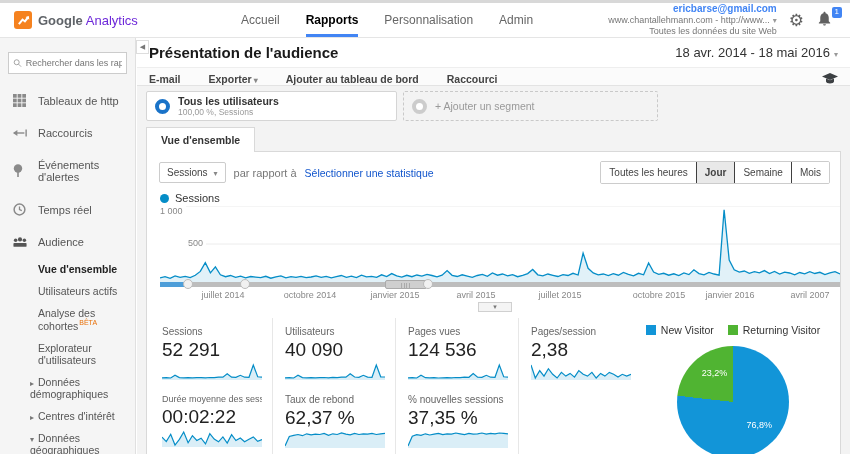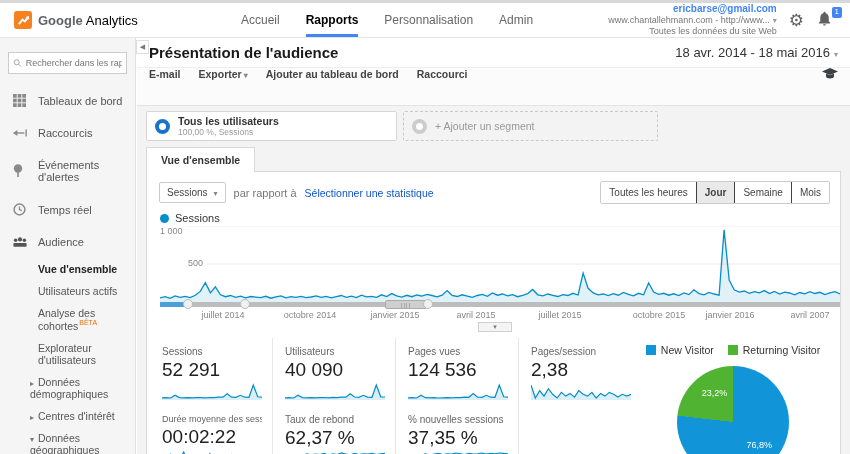--- a/index.html
+++ b/index.html
@@ -8,21 +8,21 @@
   .stage { position:relative; width:850px; height:454px; background:#fff; }
 
   
   .chrome-strip { position:absolute; top:0; left:0; width:850px; height:3px; background:#d8d8d8; }
   .topbar { position:absolute; top:3px; left:0; width:850px; height:35px; background:#fff;
     border-bottom:1px solid #e5e5e5; display:flex; align-items:center; }
   .brand { display:flex; align-items:center; gap:6px; padding-left:14px; width:175px; }
   .ga-logo { width:18px; height:18px; background:#F5821F; border-radius:3px; display:flex;
     align-items:center; justify-content:center; }
   .brand-google { font-size:13px; color:#5f6368; font-weight:bold; }
-  .brand-analytics { font-size:13px; color:#000000; margin-left:-3px; }
+  .brand-analytics { font-size:13px; color:#6d28d9; margin-left:-3px; }
   .topnav { display:flex; gap:26px; margin-left:66px; height:100%; align-items:center; }
   .topnav .nav-item { font-size:12px; color:#666; cursor:pointer; height:100%;
     display:flex; align-items:center; border-bottom:3px solid transparent; padding-top:3px; }
   .topnav .nav-item.active { color:#000000; font-weight:bold; border-bottom:3px solid #4285f4; }
   .top-right { margin-left:auto; display:flex; align-items:center; gap:12px; padding-right:14px; }
   .account { text-align:right; line-height:1.25; }
   .acct-email { font-size:10px; color:#4285f4; font-weight:bold; }
   .acct-prop { font-size:9px; color:#777; }
   .acct-view { font-size:9px; color:#777; }
   .acct-caret { font-size:8px; color:#999; margin-left:3px; }
@@ -50,22 +50,22 @@
   .sub-item.arrowed { padding-left:30px; }
   .sub-item.arrowed::before { content:"\25B8"; color:#777; font-size:8px; margin-right:4px; }
   .sub-item.arrowed.open::before { content:"\25BE"; }
 
   
   .main { position:absolute; top:38px; left:137px; width:713px; height:416px; background:#f3f3f3; }
   .title-row { height:29px; background:#fff; display:flex; align-items:center; padding:0 12px; }
   .page-title { font-size:15px; font-weight:bold; color:#1a1a1a; }
   .date-range { margin-left:auto; font-size:13px; color:#333; cursor:pointer; }
   .date-range .caret { font-size:8px; color:#999; margin-left:4px; }
-  .action-bar { height:39px; background:#fbfbfb; border-top:1px solid #eee; border-bottom:1px solid #e3e3e3;
-    display:flex; align-items:flex-start; gap:18px; padding:0 12px; }
+  .action-bar { height:19px; background:#fbfbfb; border-top:1px solid #eee; border-bottom:1px solid #e3e3e3;
+    display:flex; align-items:flex-end; gap:28px; padding:0 12px; }
   .action-item { font-size:10.5px; font-weight:bold; color:#444; cursor:pointer; }
   .action-item .caret { font-size:8px; color:#888; margin-left:2px; }
   .insights { margin-left:auto; cursor:pointer; }
 
   .content { padding:5px 9px 0 9px; }
   .segments-row { display:flex; gap:6px; margin-bottom:5px; }
   .segment-card { width:251px; height:30px; background:#fff; border:1px solid #d5d5d5; border-radius:2px;
     display:flex; align-items:center; gap:8px; padding:0 8px; cursor:pointer; }
   .donut { width:15px; height:15px; border-radius:50%; border:4px solid #1a73c8; background:#fff; }
   .seg-title { font-size:10.5px; font-weight:bold; color:#333; line-height:1.2; }
@@ -183,21 +183,21 @@
             <rect x="5" y="0" width="4" height="4"></rect>
             <rect x="10" y="0" width="4" height="4"></rect>
             <rect x="0" y="5" width="4" height="4"></rect>
             <rect x="5" y="5" width="4" height="4"></rect>
             <rect x="10" y="5" width="4" height="4"></rect>
             <rect x="0" y="10" width="4" height="4"></rect>
             <rect x="5" y="10" width="4" height="4"></rect>
             <rect x="10" y="10" width="4" height="4"></rect>
           </svg>
         </span>
-      <span>Tableaux de bord</span>
+      <span>Tableaux de http</span>
     </div>
     <div class="side-item">
       <span class="ic">
           <svg width="14" height="10" viewBox="0 0 16 10">
             <line x1="15" y1="1" x2="15" y2="9" stroke="#8a8a8a" stroke-width="1.6"></line>
             <line x1="1" y1="5" x2="13" y2="5" stroke="#8a8a8a" stroke-width="1.6"></line>
             <polygon points="0,5 5,1.5 5,8.5" fill="#8a8a8a"></polygon>
           </svg>
         </span>
       <span>Raccourcis</span>

